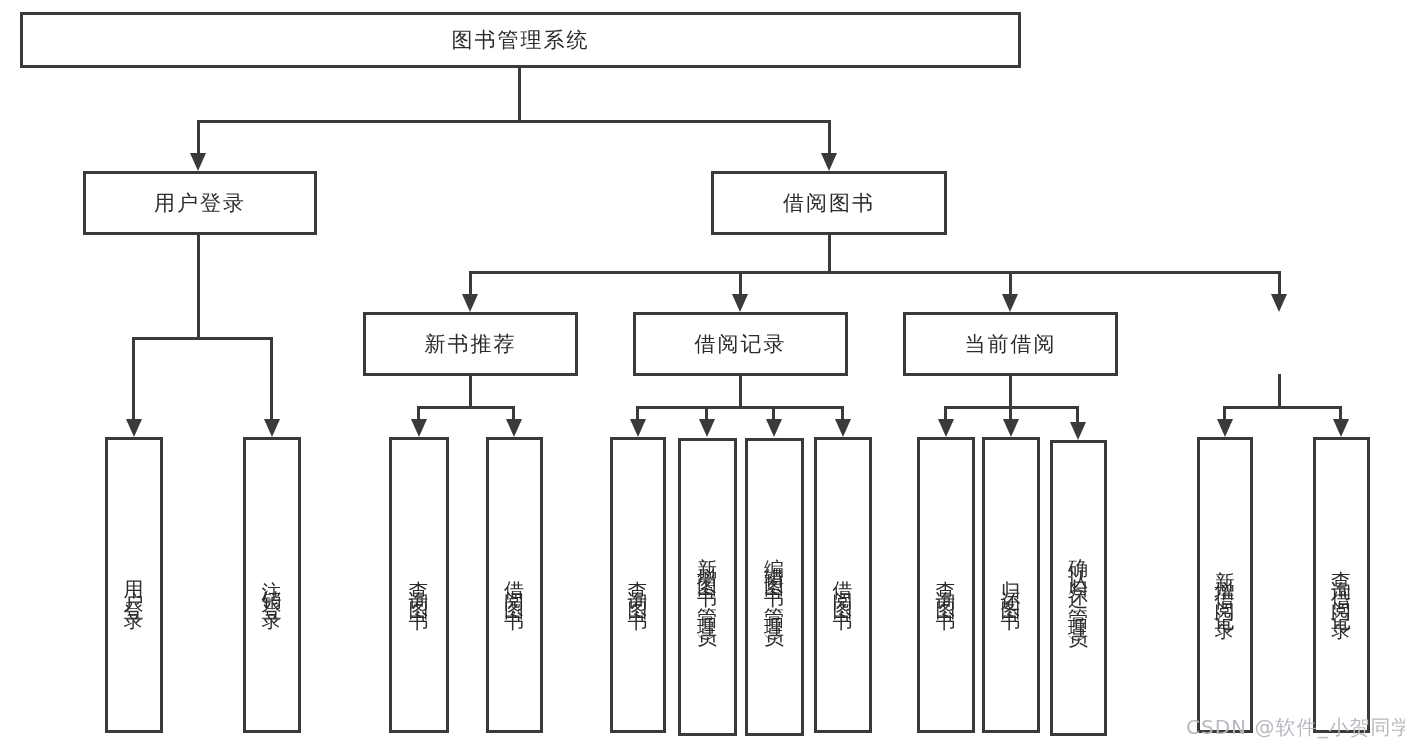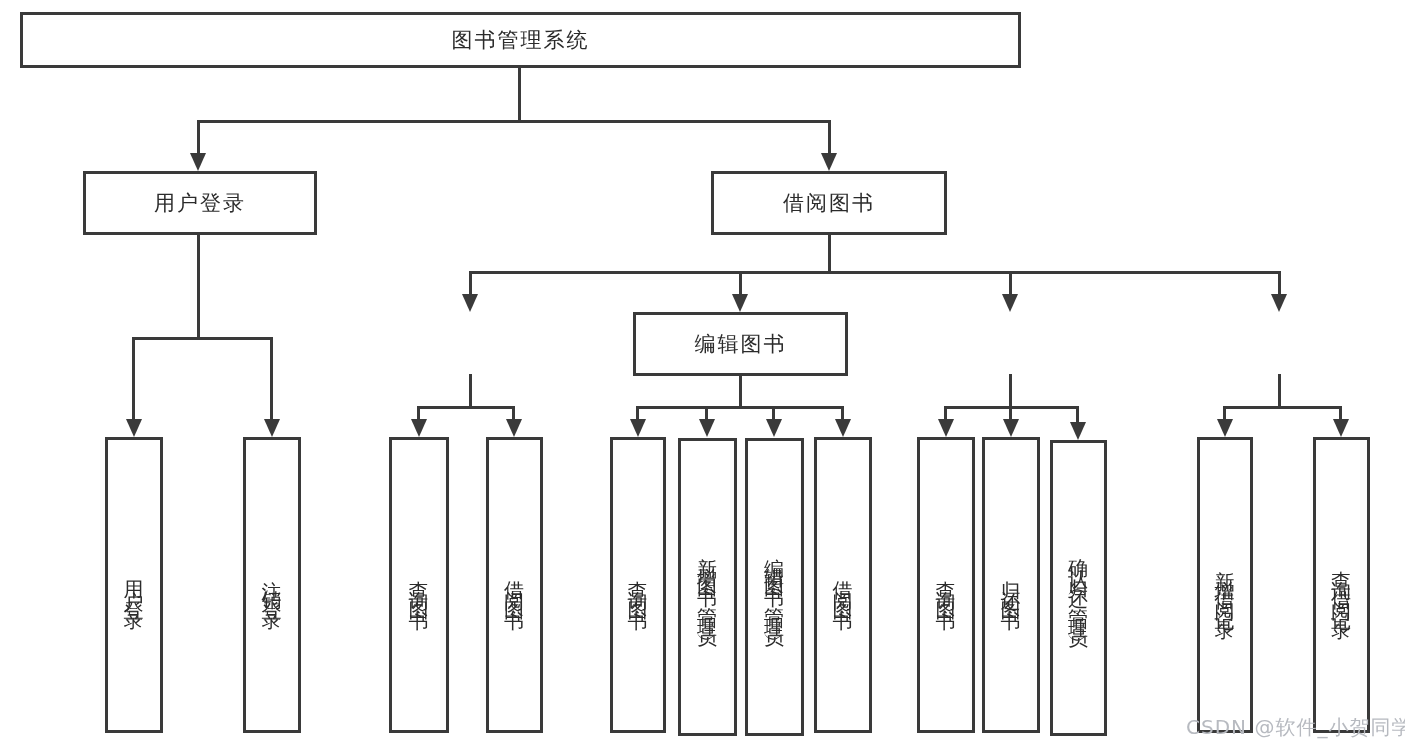--- a/index.html
+++ b/index.html
@@ -28,22 +28,28 @@
     <span>图书管理系统</span>
   </div>
 
   <div class="box h" style="left:83px;top:171px;width:234px;height:64px">
     <span>用户登录</span>
   </div>
   <div class="box h" style="left:711px;top:171px;width:236px;height:64px">
     <span>借阅图书</span>
   </div>
 
+  <div class="box h" style="left:363px;top:312px;width:215px;height:64px">
+    <span>新书推荐</span>
+  </div>
   <div class="box h" style="left:633px;top:312px;width:215px;height:64px">
-    <span>编辑图书</span>
+    <span>借阅记录</span>
+  </div>
+  <div class="box h" style="left:903px;top:312px;width:215px;height:64px">
+    <span>当前借阅</span>
   </div>
 
   <div class="box v" style="left:105px;top:437px;width:58px;height:296px">
     <span>用户登录</span>
   </div>
   <div class="box v" style="left:243px;top:437px;width:58px;height:296px">
     <span>注销登录</span>
   </div>
 
   <div class="box v" style="left:389px;top:437px;width:60px;height:296px">

